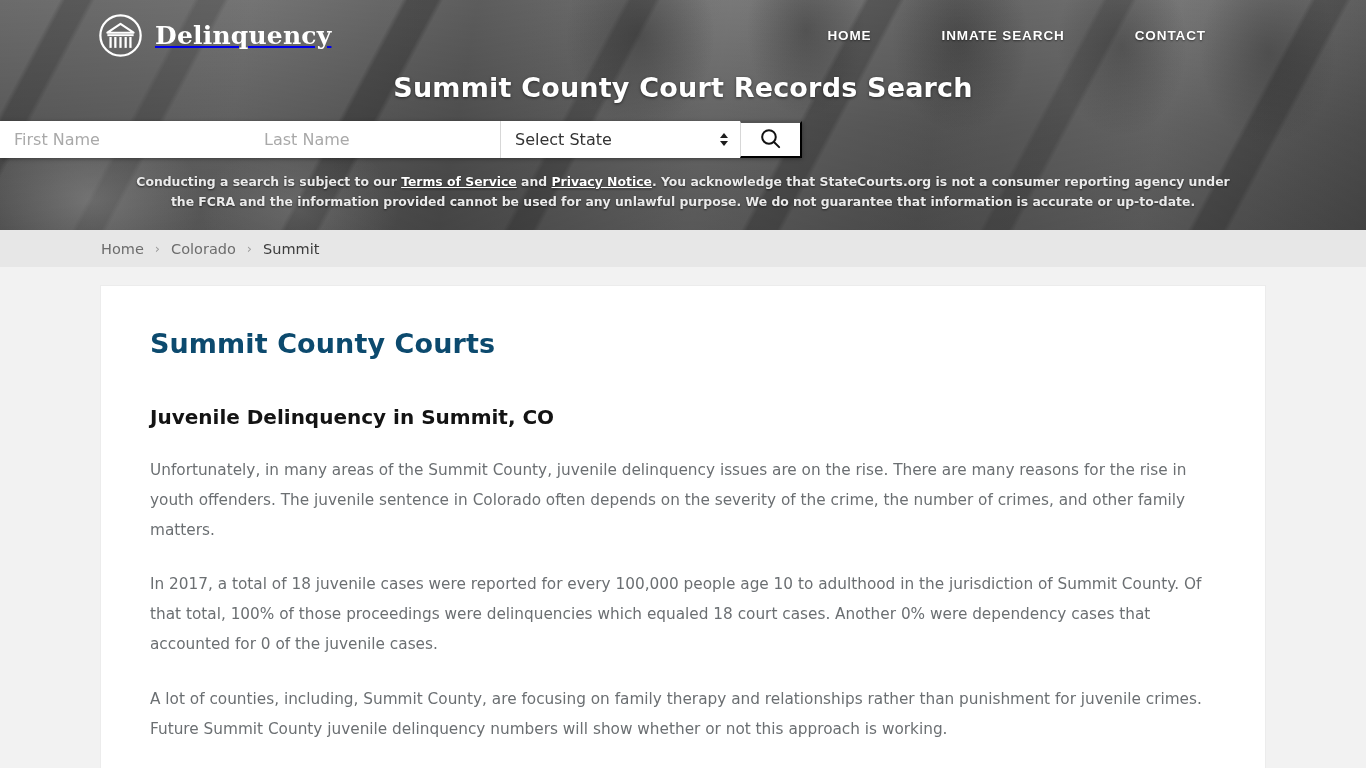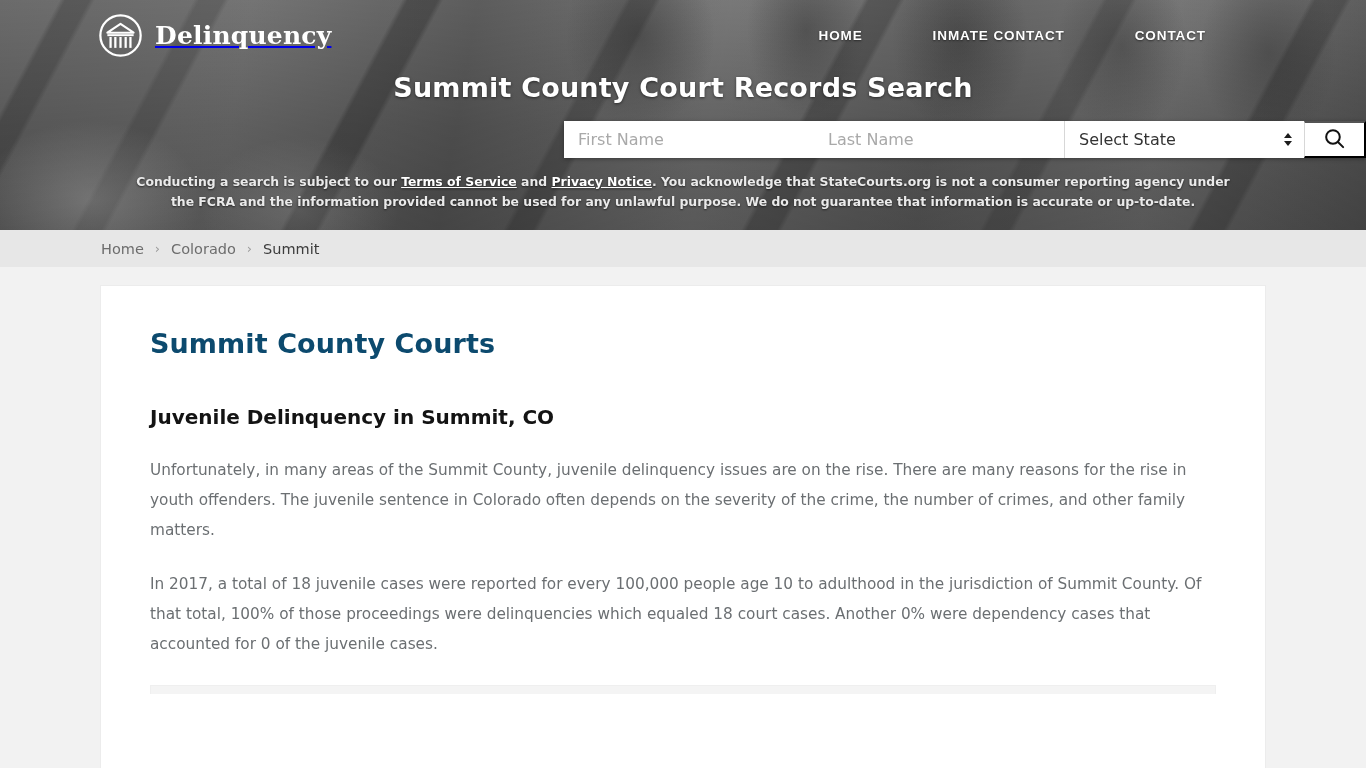--- a/index.html
+++ b/index.html
@@ -61,21 +61,21 @@
 
   .hero-title {
     text-align:center; color:#fff;
     font-size:27px; font-weight:bold;
     letter-spacing:.2px;
     margin-top: 12px;
     text-shadow: 0 1px 3px rgba(0,0,0,.55);
   }
 
   
-  .searchwrap { display:flex; justify-content:flex-end; margin-top: 18px; }
+  .searchwrap { display:flex; justify-content:flex-start; margin-top: 18px; }
   .searchbar {
     display:flex; align-items:stretch;
     width: 802px; height: 37px;
     background:#fff;
     box-shadow: 0 1px 4px rgba(0,0,0,.35);
   }
   .searchbar input[type=text] {
     border:0; outline:0; background:transparent;
     font-size:16px; color:#333;
     font-family:"DejaVu Sans","Liberation Sans",sans-serif;
@@ -170,21 +170,21 @@
             <rect x="22.8" y="25.6" width="2.4" height="11.6" fill="#ffffff"></rect>
             <rect x="28.3" y="25.6" width="2.4" height="11.6" fill="#ffffff"></rect>
             <rect x="33.4" y="25.6" width="2.4" height="11.6" fill="#ffffff"></rect>
           </svg>
         </span>
         <span class="brand-text">Delinquency</span>
       </a>
 
       <nav class="nav">
         <a href="#">HOME</a>
-        <a href="#">INMATE CONTACT</a>
+        <a href="#">INMATE SEARCH</a>
         <a href="#">CONTACT</a>
       </nav>
     </div>
 
     <div class="hero-title">Summit County Court Records Search</div>
 
     <div class="searchwrap">
       <form class="searchbar">
         <input class="f-first" type="text" placeholder="First Name" style="">
         <input class="f-last" type="text" placeholder="Last Name" style="">
@@ -221,15 +221,16 @@
     <span class="cur">Summit</span>
   </div>
 </div>
 
 <div class="page">
   <div class="card">
     <h1 class="page-title">Summit County Courts</h1>
     <h2 class="sub-title">Juvenile Delinquency in Summit, CO</h2>
     <p>Unfortunately, in many areas of the Summit County, juvenile delinquency issues are on the rise. There are many reasons for the rise in youth offenders. The juvenile sentence in Colorado often depends on the severity of the crime, the number of crimes, and other family matters.</p>
     <p>In 2017, a total of 18 juvenile cases were reported for every 100,000 people age 10 to adulthood in the jurisdiction of Summit County. Of that total, 100% of those proceedings were delinquencies which equaled 18 court cases. Another 0% were dependency cases that accounted for 0 of the juvenile cases.</p>
+    <p>A lot of counties, including, Summit County, are focusing on family therapy and relationships rather than punishment for juvenile crimes. Future Summit County juvenile delinquency numbers will show whether or not this approach is working.</p>
     <div class="table-head"></div>
   </div>
 </div>
 
 </body></html>

